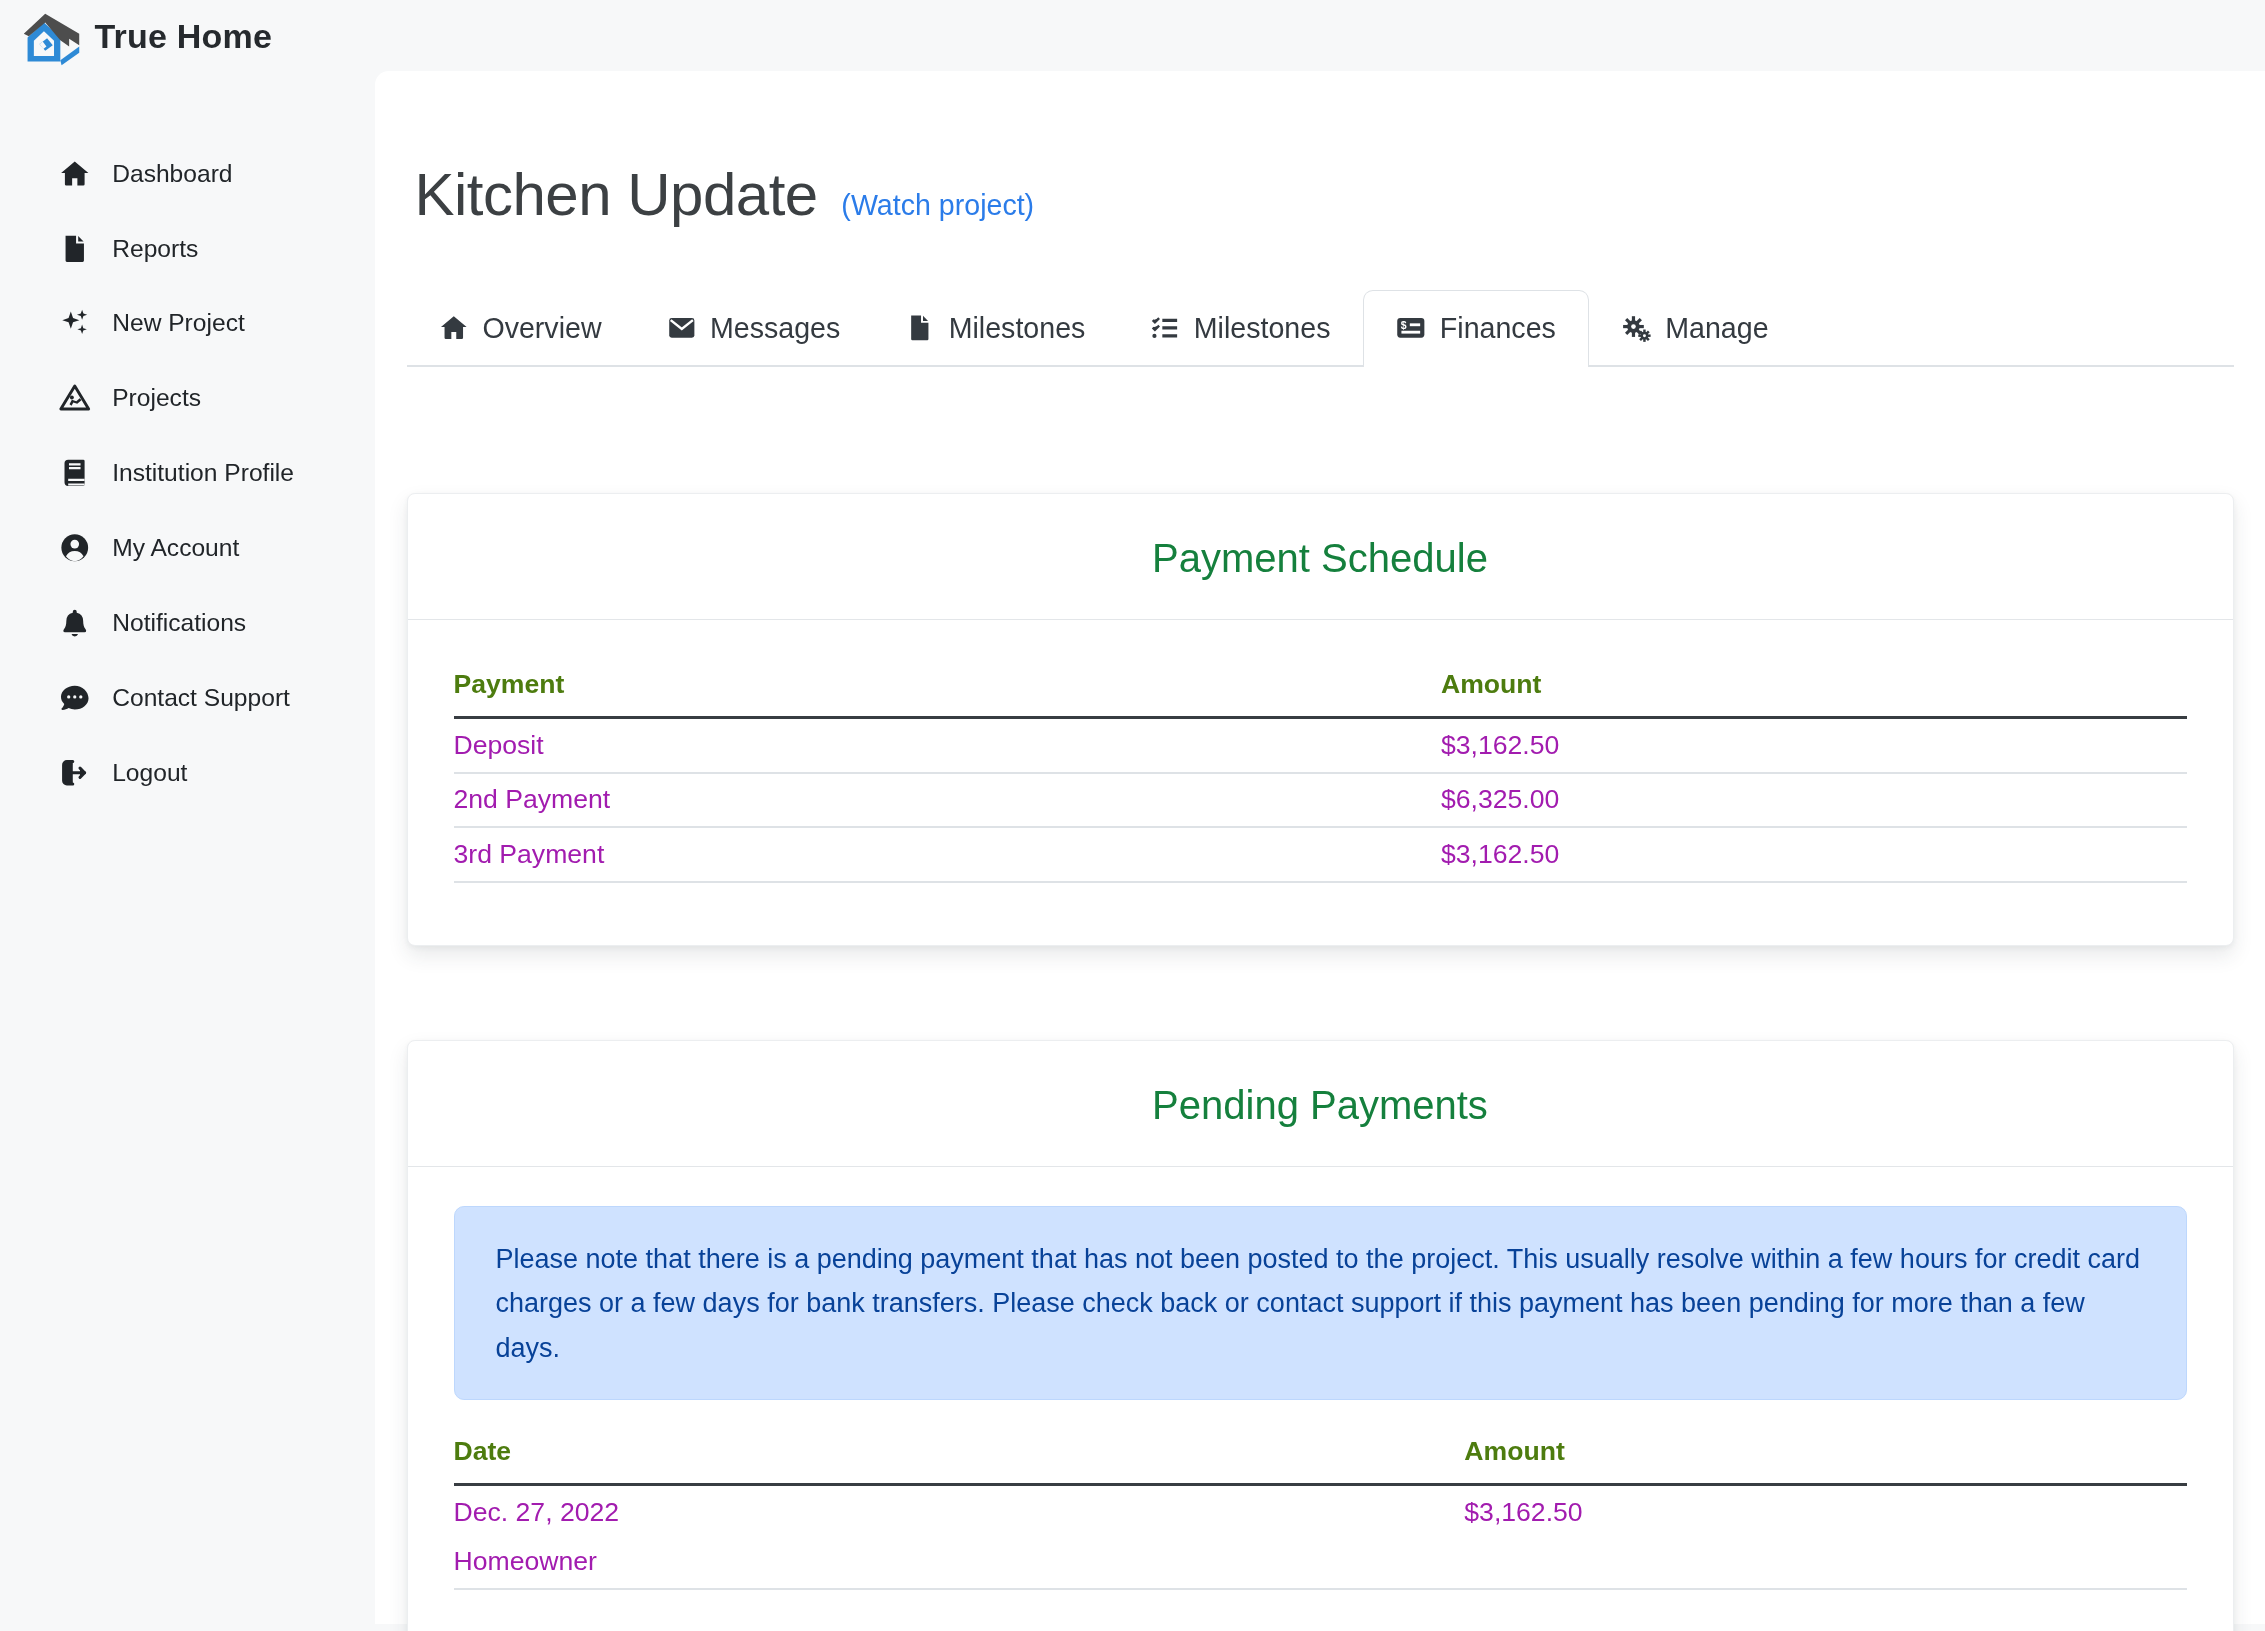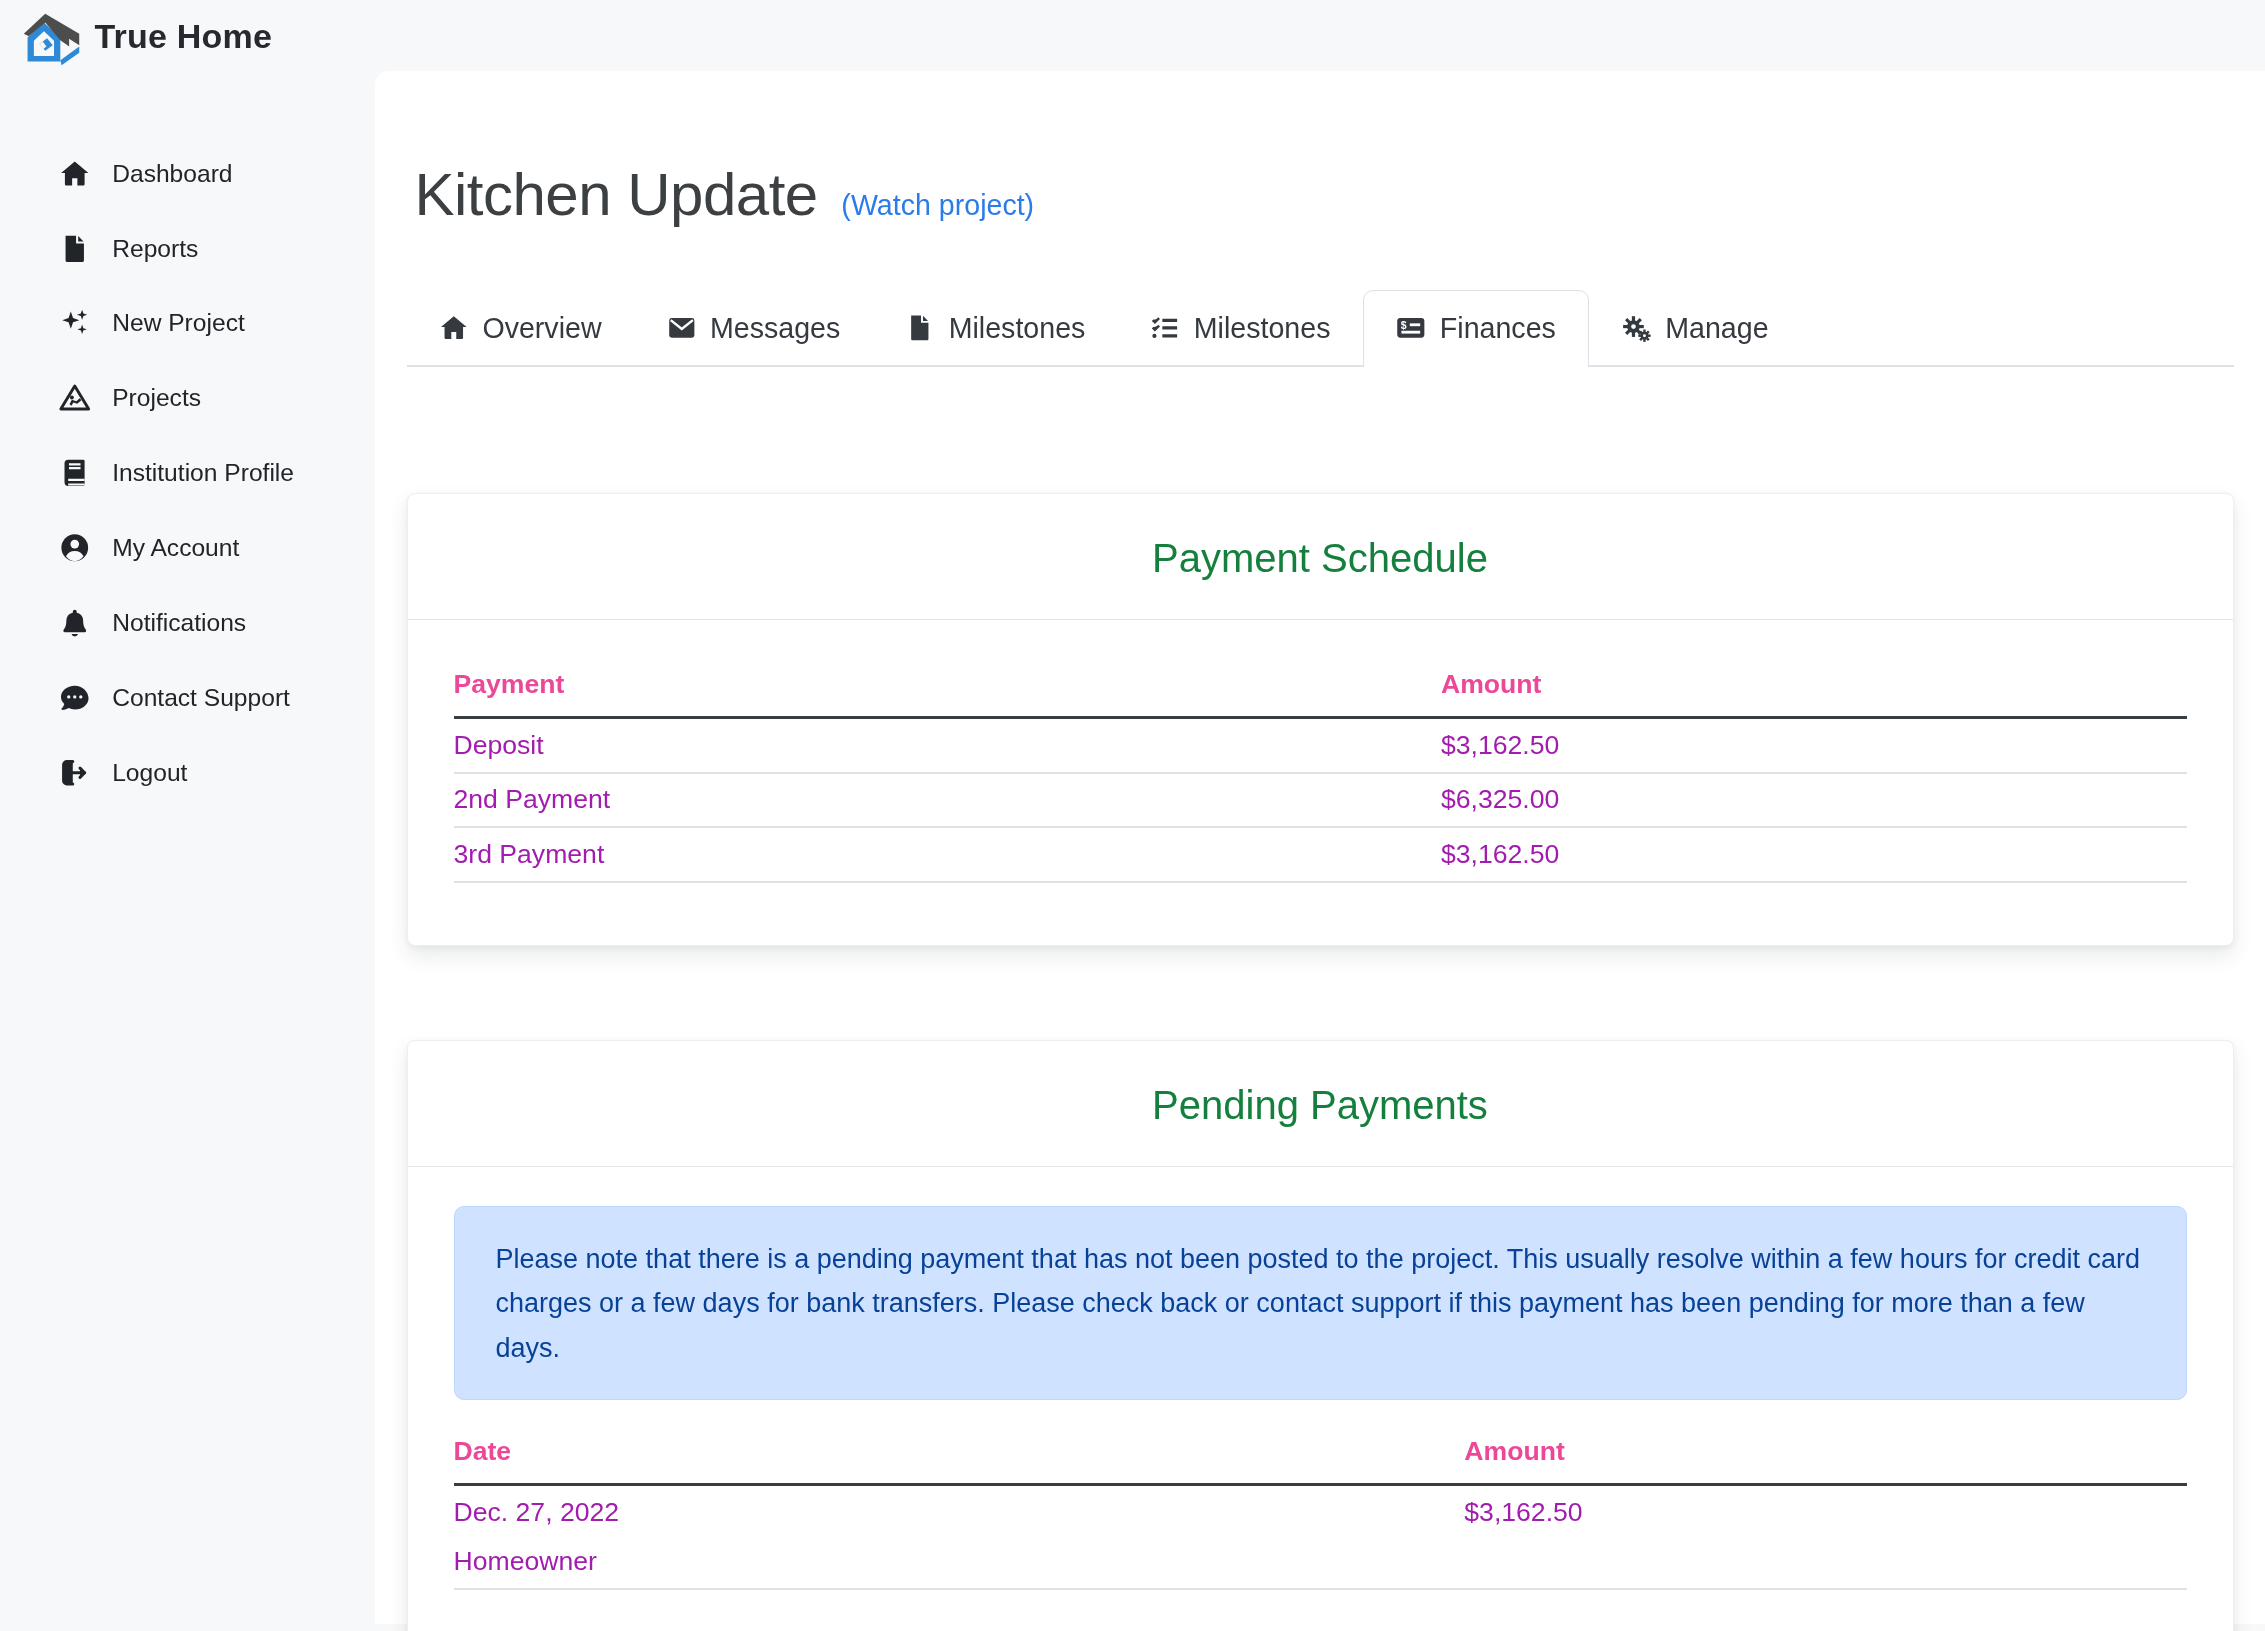--- a/index.html
+++ b/index.html
@@ -37,21 +37,21 @@
   .tab-icon svg{width:100%;height:100%;fill:currentColor;}
   .tab.active{background:#fff;border:1px solid #dee2e6;border-bottom:none;margin-bottom:-2px;padding-bottom:22.7px;}
   
   .card{margin-top:126px;background:#fff;border:1px solid #eceef0;border-radius:7.9px;
     box-shadow:0 9.9px 19.7px rgba(40,50,60,.10),0 2px 4.9px rgba(40,50,60,.05);}
   .card.second{margin-top:94px;}
   .card-header{padding:41px 46px 37px;border-bottom:1px solid #e3e6e9;}
   .card-title{font-size:40px;font-weight:400;color:#15803d;margin:0;line-height:47px;text-align:center;}
   .card-body{padding:39px 46px 37px;}
   table{width:100%;border-collapse:collapse;font-size:26.6px;margin-bottom:25.6px;}
-  thead th{text-align:left;padding:9.9px 0 15.8px;border-bottom:3.9px solid #383d42;font-weight:700;color:#ec4899;}
+  thead th{text-align:left;padding:9.9px 0 15.8px;border-bottom:3.9px solid #383d42;font-weight:700;color:#4d7c0f;}
   .col-amount{text-align:left;}
   tbody td{padding:10.8px 0;border-bottom:2px solid #dee2e6;color:#a21caf;vertical-align:top;}
   .pending-card .card-body{padding-bottom:51px;}
   .payer-line{padding-top:18.7px;}
   
   .alert{background:var(--alert-bg);color:var(--alert-text);border:1px solid #bdd7fd;border-radius:9.9px;
     padding:29.6px 41px;font-size:27px;line-height:1.64;margin-bottom:25.6px;}
 </style>
 </head>
 <body style="--link: #2b7ce9; --alert-bg: #cfe2ff; --alert-text: #084298;">

